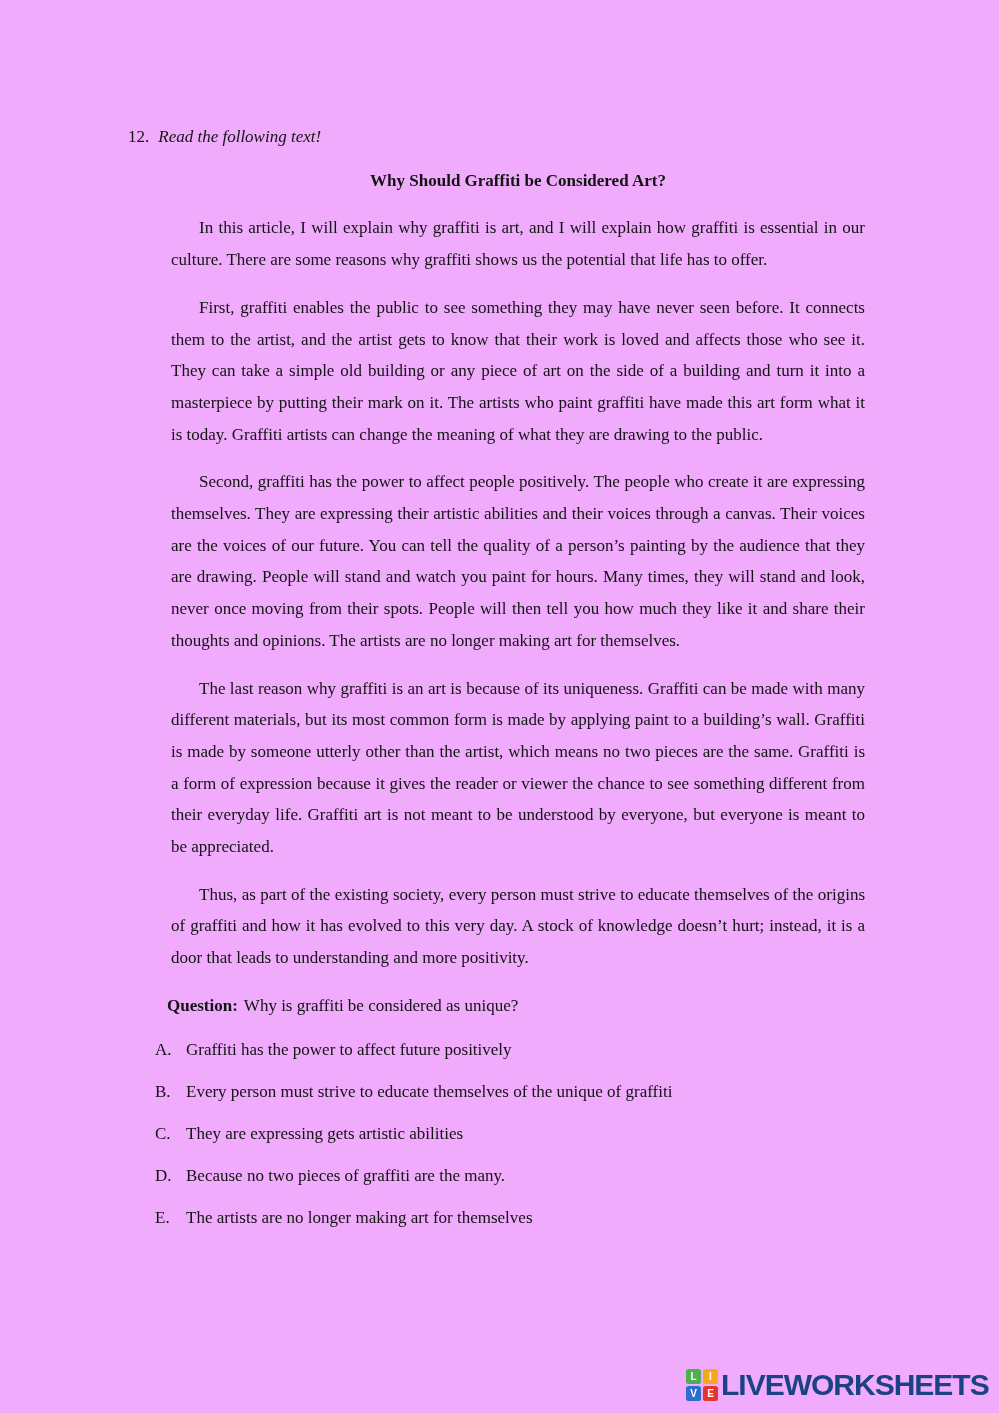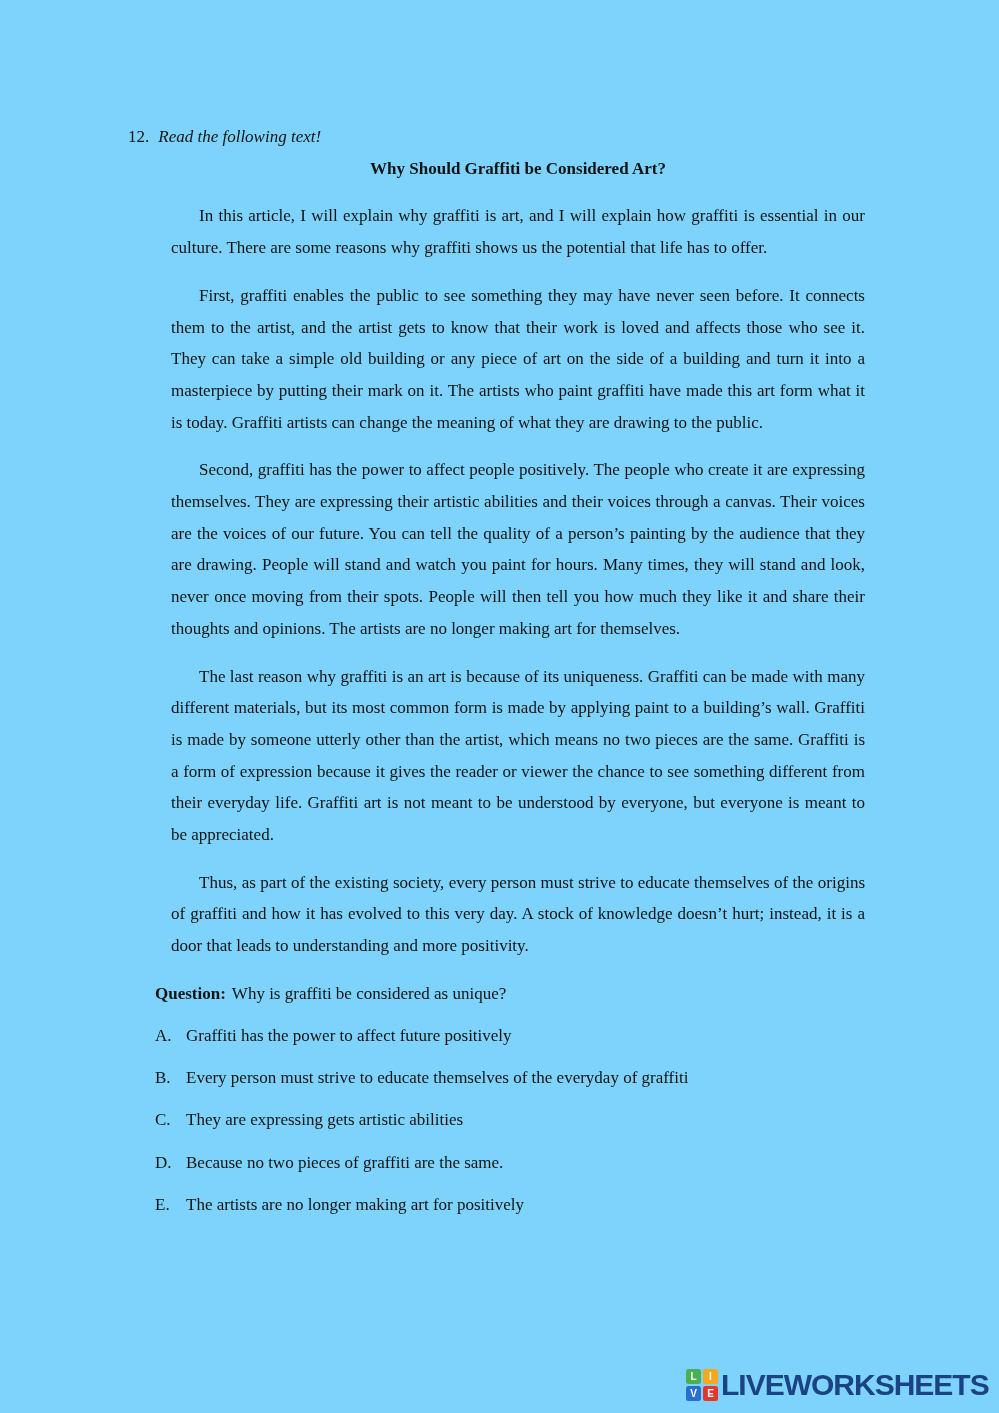--- a/index.html
+++ b/index.html
@@ -1,46 +1,46 @@
 <!DOCTYPE html>
 <html><head>
 <meta charset="utf-8">
 <style>
   html,body{margin:0;padding:0;}
   .page{
     position:relative;
     width:999px;height:1413px;
-    background:#7dd3fc;
+    background:#f0abfc;
     font-family:"Liberation Serif", serif;
     color:#131313;
     overflow:hidden;
   }
   .content{
     position:absolute;
     left:155px;top:121px;width:726px;
     font-size:17px;
     line-height:31.7px;
   }
   .exercise-header{
     margin-left:-27px;
     white-space:nowrap;
   }
   .exercise-header .num{font-style:normal;margin-right:9px;}
   .exercise-header .instr{font-style:italic;}
   .passage-title{
     text-align:center;
     font-weight:bold;
-    margin:0;
+    margin:12px;
   }
   .para{
     margin:16px;
     text-indent:28px;
     text-align:justify;
   }
-  .question-line{margin:0;}
+  .question-line{margin:12px;}
   .question-line .q-label{font-weight:bold;margin-right:6px;}
   .options{margin-top:0;}
   .option{
     display:flex;
     margin-top:10.5px;
   }
   .option .letter{
     flex:0 0 31px;
   }
   .option .opt-text{flex:1;}
@@ -95,33 +95,33 @@
 
     <p class="question-line"><span class="q-label">Question:</span><span>Why is graffiti be considered as unique?</span></p>
 
     <div class="options">
       <div class="option">
         <span class="letter">A.</span>
         <span class="opt-text">Graffiti has the power to affect future positively</span>
       </div>
       <div class="option">
         <span class="letter">B.</span>
-        <span class="opt-text">Every person must strive to educate themselves of the everyday of graffiti</span>
+        <span class="opt-text">Every person must strive to educate themselves of the unique of graffiti</span>
       </div>
       <div class="option">
         <span class="letter">C.</span>
         <span class="opt-text">They are expressing gets artistic abilities</span>
       </div>
       <div class="option">
         <span class="letter">D.</span>
-        <span class="opt-text">Because no two pieces of graffiti are the same.</span>
+        <span class="opt-text">Because no two pieces of graffiti are the many.</span>
       </div>
       <div class="option">
         <span class="letter">E.</span>
-        <span class="opt-text">The artists are no longer making art for positively</span>
+        <span class="opt-text">The artists are no longer making art for themselves</span>
       </div>
     </div>
 
   </div>
 
   <div class="logo">
     <div class="logo-grid">
       <span class="logo-tile" style="background-color: rgb(76, 175, 80);">L</span>
       <span class="logo-tile" style="background-color: rgb(246, 168, 28);">I</span>
       <span class="logo-tile" style="background-color: rgb(42, 111, 206);">V</span>

